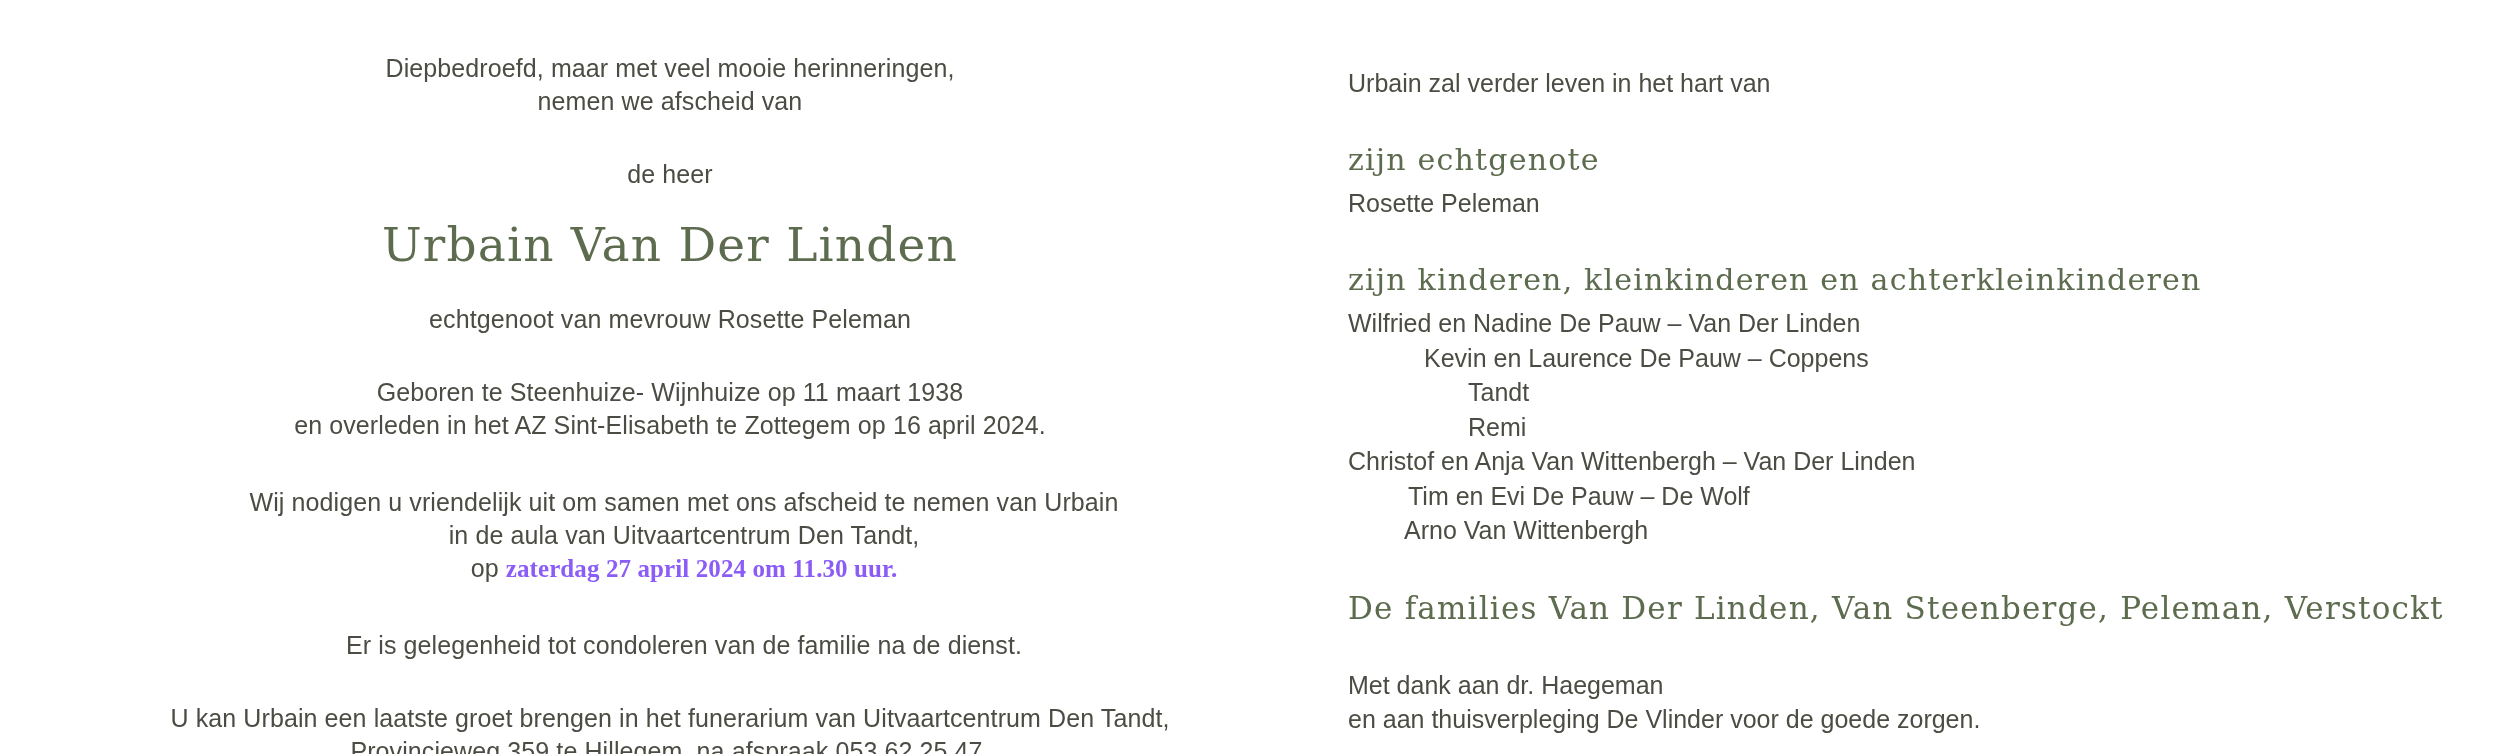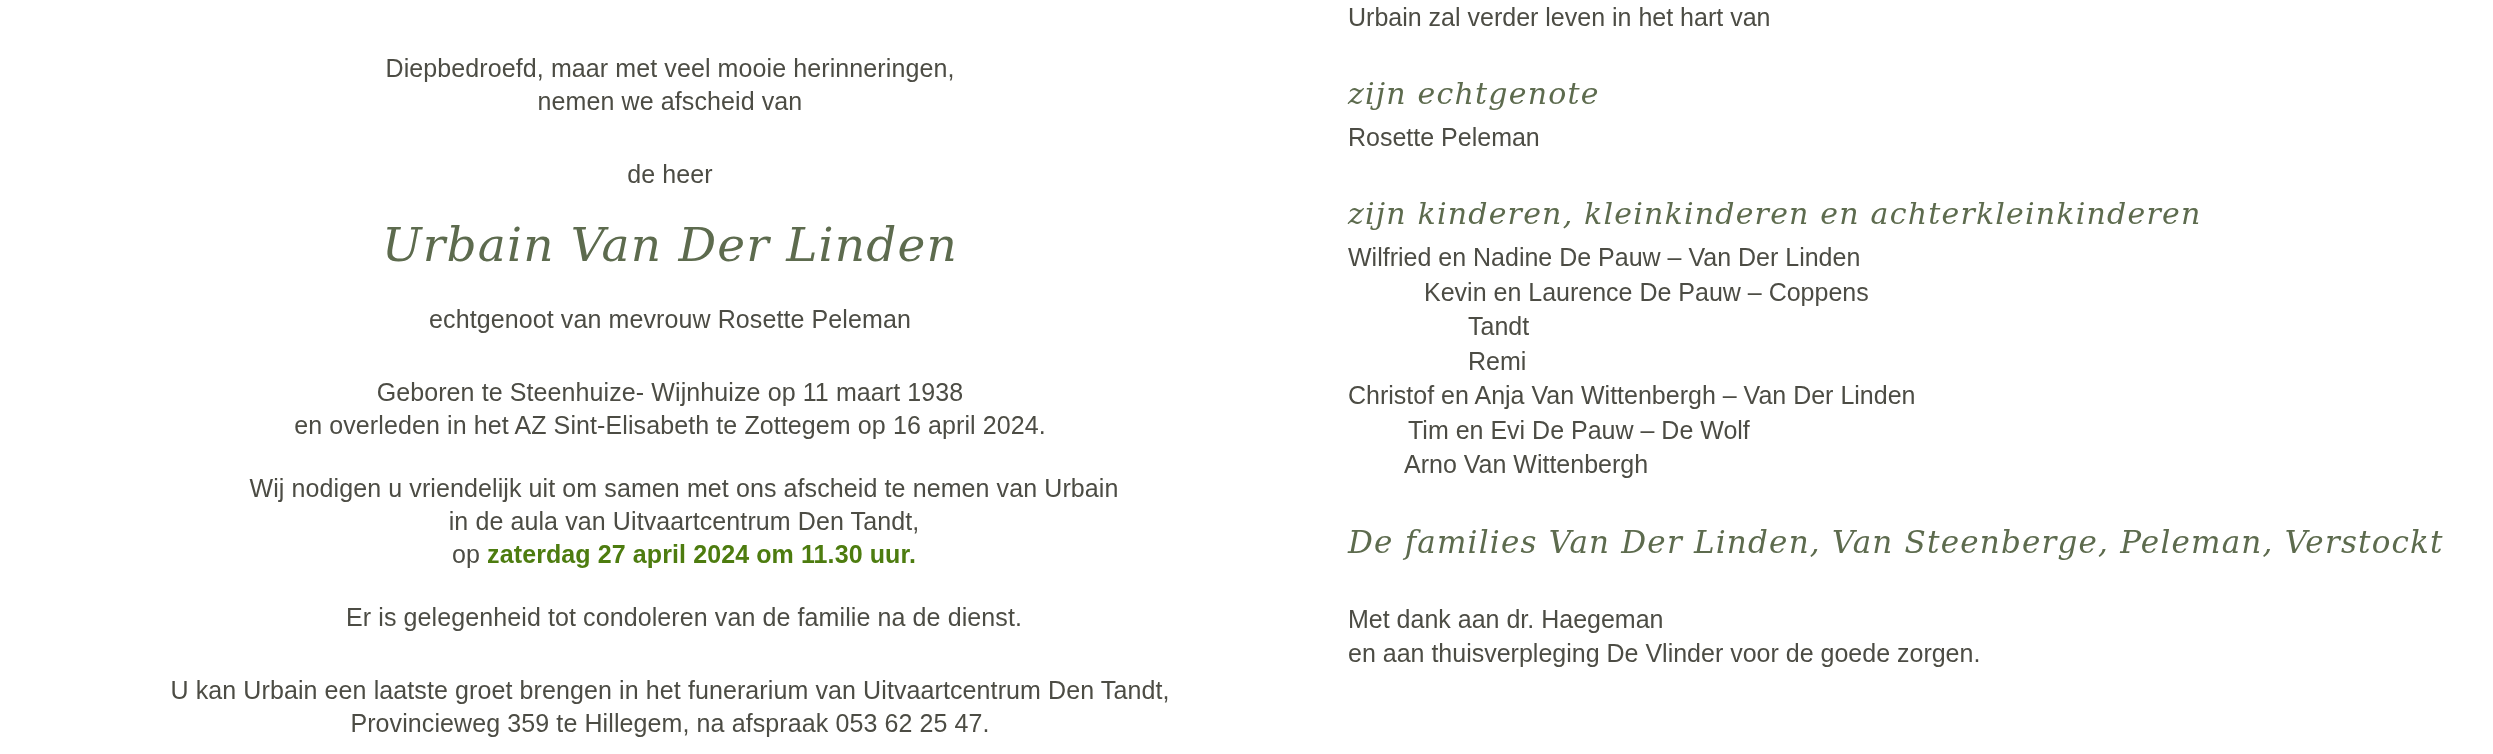--- a/index.html
+++ b/index.html
@@ -25,50 +25,51 @@
   .col {
     box-sizing: border-box;
   }
   .col-left {
     width: 1340px;
     padding-top: 52px;
     text-align: center;
   }
   .col-right {
     width: 1153px;
+    padding-top: 66px;
     padding-left: 8px;
     text-align: left;
   }
 
   
   .ln {
     font-size: 25px;
     line-height: 1.32;
     color: #4c4c44;
     letter-spacing: 0.1px;
   }
   .block {
     margin: 0 0 24px 0;
   }
 
   .script {
     font-family: "DejaVu Serif", serif;
-    font-style: italic;
     color: #5d6b4e;
     letter-spacing: 1.2px;
   }
   .name-main {
     font-size: 47px;
     line-height: 1.2;
     margin: 26px 0 30px 0;
     color: #5d6b4e;
   }
   .bold {
     font-weight: bold;
-    color: #4d7c0f;
+    color: #8b5cf6;
+    font-family: Liberation Serif, serif;
   }
 
   .heading-script {
     font-size: 30px;
     line-height: 1.25;
     margin: 0 0 8px 0;
   }
 
   .r-line {
     font-size: 25px;
@@ -80,21 +81,21 @@
   .indent-3 { padding-left: 60px; }
   .indent-4 { padding-left: 56px; }
 
   .families {
     font-size: 31px;
     line-height: 1.3;
     margin: 0 0 40px 0;
   }
 
   .mt-40 { margin-top: 40px; }
-  .mt-30 { margin-top: 30px; padding-left: 28px; }
+  .mt-30 { margin-top: 44px; padding-left: 28px; }
 </style>
 </head>
 <body>
 
 <div class="page">
 
   <div class="col col-left">
 
     <div class="block">
       <div class="ln">Diepbedroefd, maar met veel mooie herinneringen,</div>

